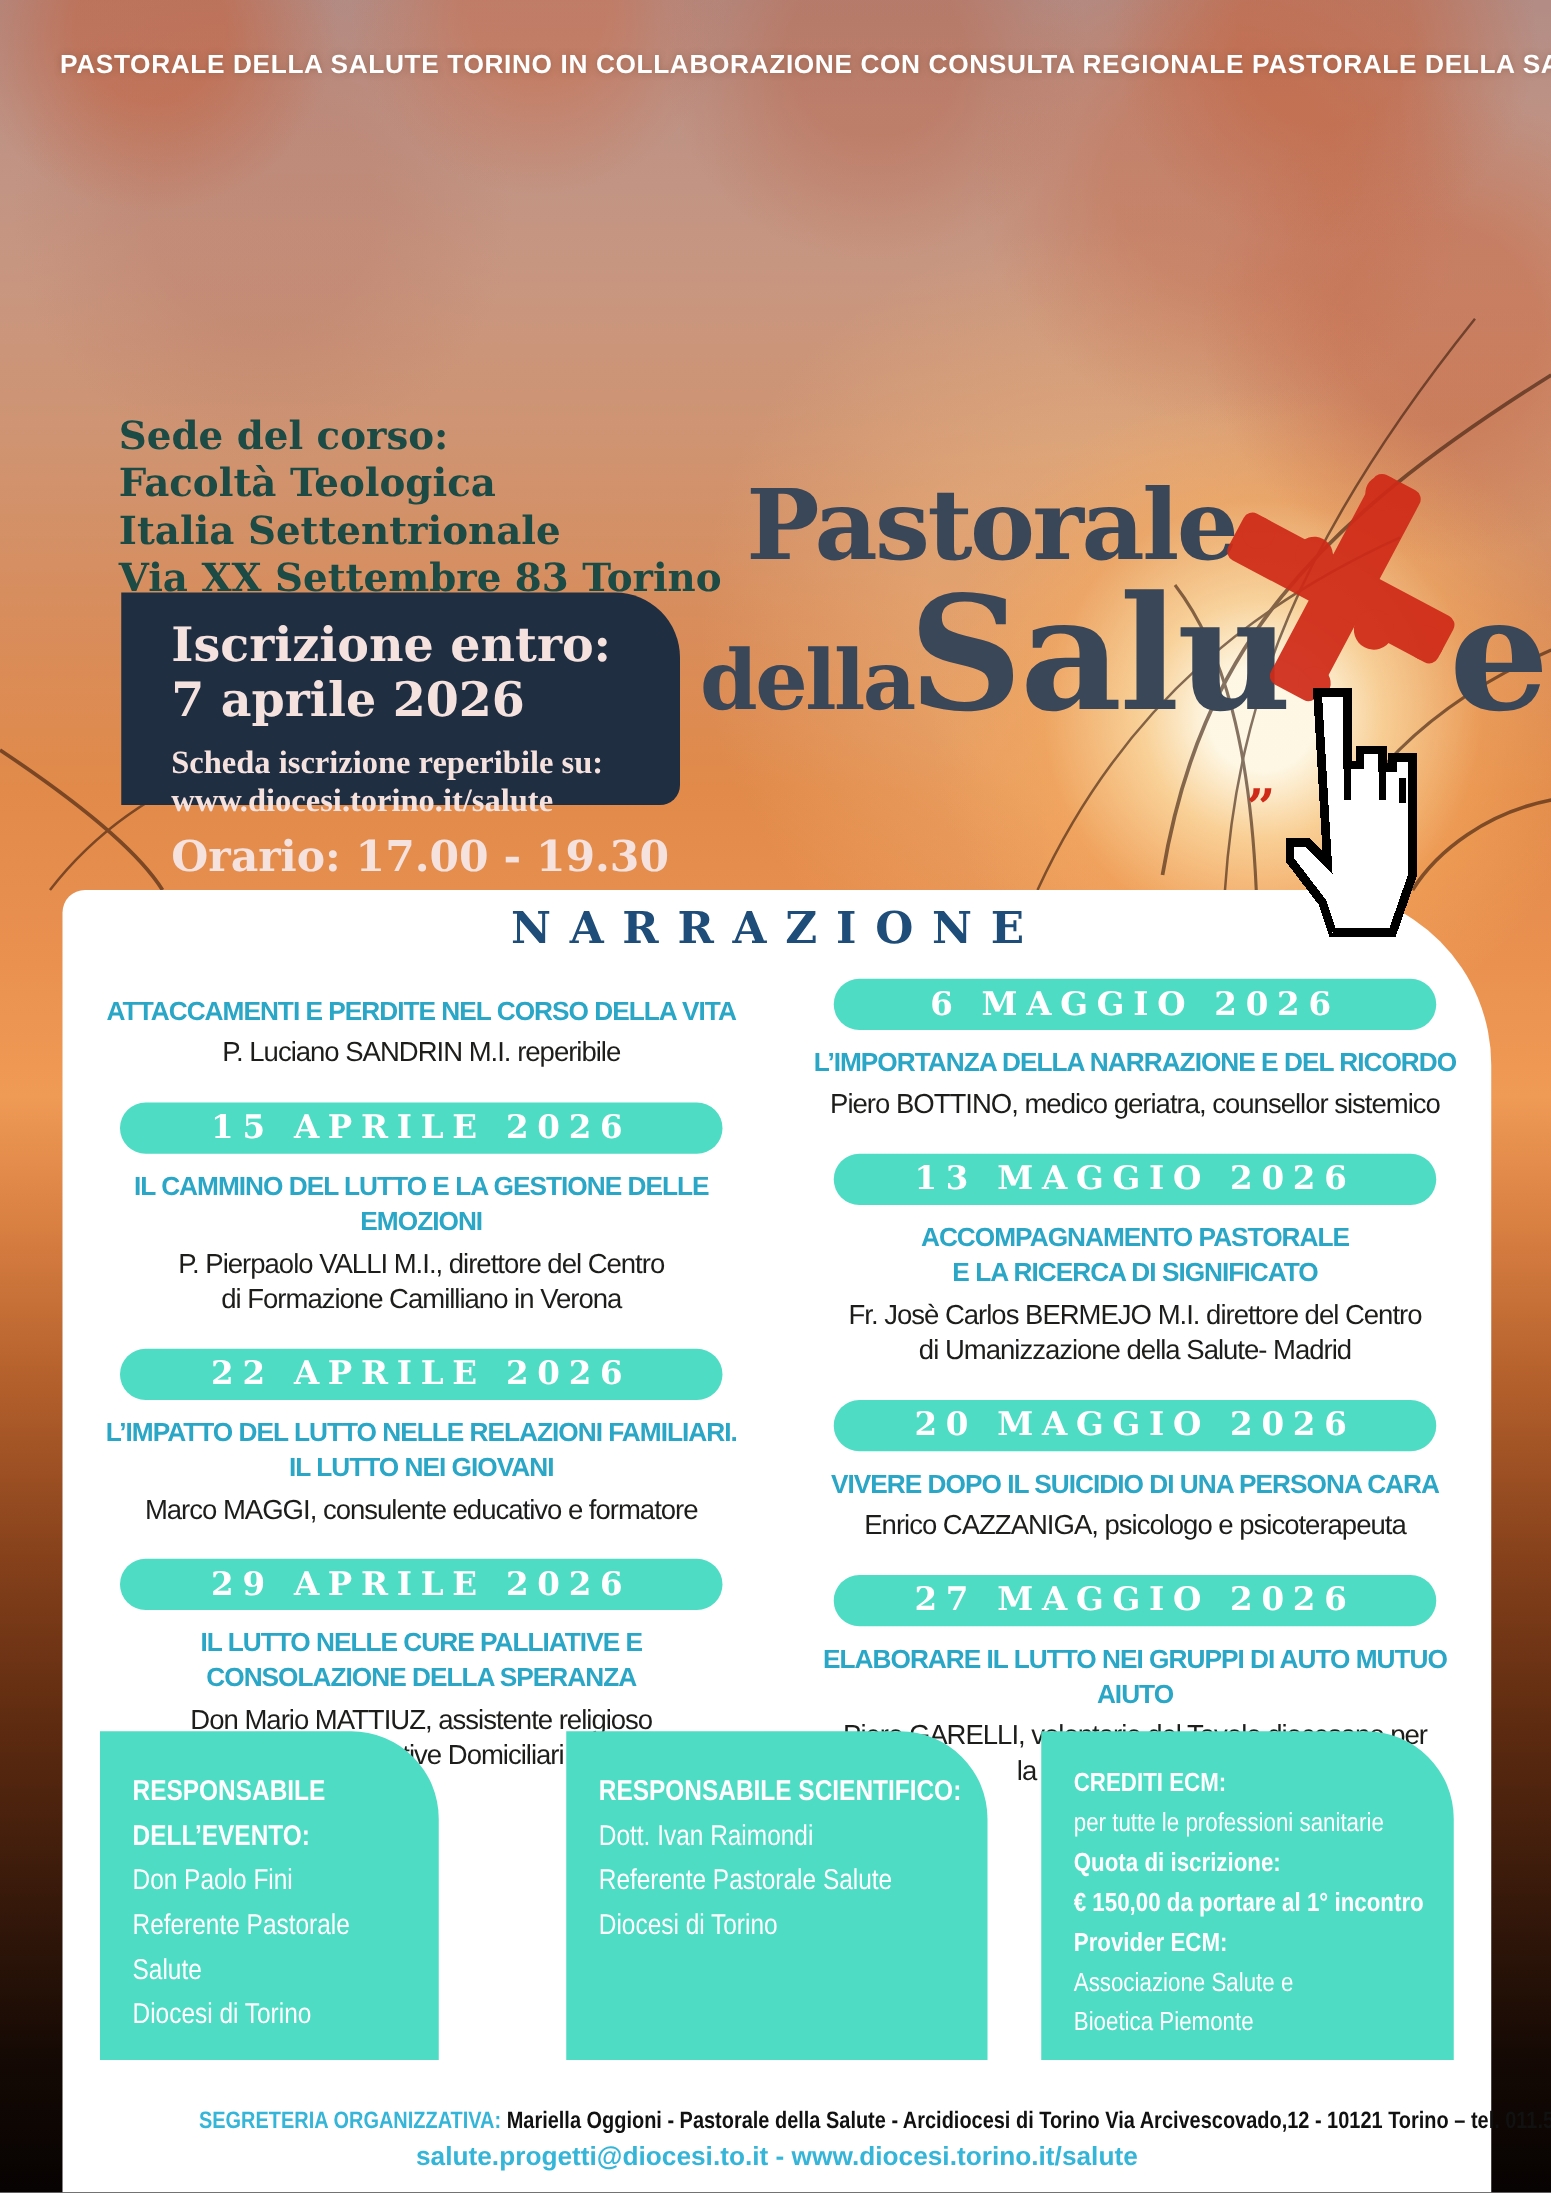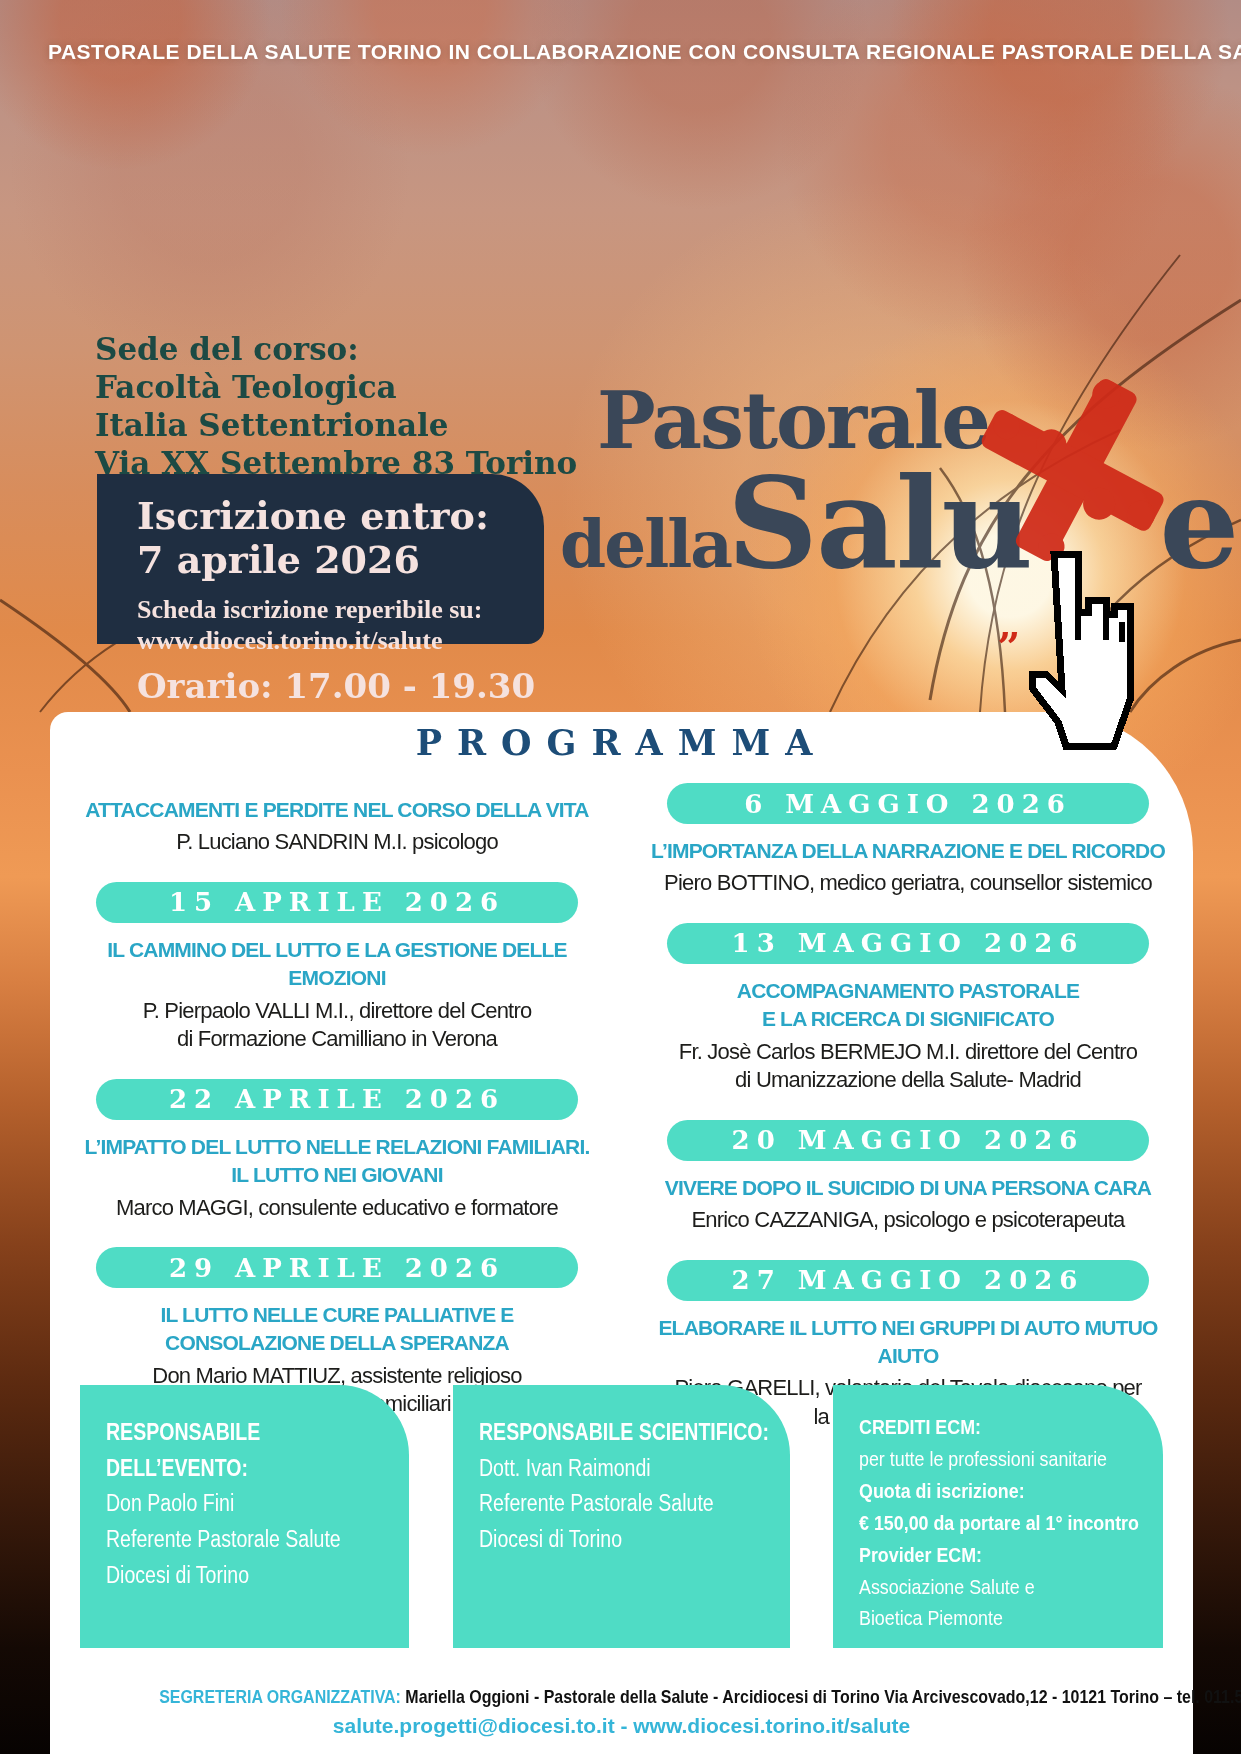--- a/index.html
+++ b/index.html
@@ -68,21 +68,21 @@
   .pill{height:41px;border-radius:21px;background:#4fdcc5;display:flex;
     align-items:center;justify-content:center;color:#fff;
     font-family:"DejaVu Serif",serif;font-weight:bold;font-size:26px;letter-spacing:7px;}
   .topic{margin:13px -24px 0;width:530px;color:#2aa6c6;font-weight:bold;
     font-size:21px;letter-spacing:-0.8px;line-height:1.35;white-space:pre-line;}
   .speaker{margin:4px -24px 0;width:530px;color:#1d1d1b;
     font-size:22px;letter-spacing:-0.8px;line-height:1.3;white-space:pre-line;}
   
   .info-box{position:absolute;top:1385px;height:263px;z-index:5;background:#4fdcc5;
     border-radius:0 70px 0 0;box-sizing:border-box;padding:30px 20px 0 26px;color:#fff;overflow:hidden;}
-  .box1{left:80px;width:329px;}
+  .box1{left:80px;width:271px;}
   .box2{left:453px;width:337px;}
   .box3{left:833px;width:330px;padding-top:26px;}
   .box-inner{width:118%;transform:scaleX(0.85);transform-origin:left top;}
   .box-head{font-weight:bold;font-size:23px;line-height:1.55;}
   .box-line{font-size:23px;line-height:1.55;}
   .box3 .box-head,.box3 .box-line{font-size:21px;line-height:1.52;}
   .bold{font-weight:bold;}
   
   .footer{position:absolute;left:50px;top:1686px;width:1143px;z-index:5;text-align:center;}
   .footer-line1{display:inline-block;white-space:nowrap;transform:scaleX(0.84);
@@ -150,28 +150,28 @@
     <div class="reg-l4">www.diocesi.torino.it/salute</div>
     <div class="reg-l5">Orario: 17.00 - 19.30</div>
   </div>
 
   <svg class="hand" width="124" height="228" viewBox="0 0 124 228" shape-rendering="crispEdges">
     <path d="M42,6 h24 v58 h10 v-12 h18 v14 h8 v-8 h16 v94 l-16,46 h-48 l-8,-24 -26,-34 v-14 h14 l16,16 z" fill="#ffffff" stroke="#000000" stroke-width="7"></path>
     <path d="M66,64 v28 M94,66 v26 M110,74 v20" stroke="#000000" stroke-width="6" fill="none"></path>
   </svg>
 
   <div class="panel">
-    <div class="prog-heading">PROGRAMMA</div>
+    <div class="prog-heading">NARRAZIONE</div>
 
     <div class="prog-grid">
 
       <div>
         <div class="session">
           <div class="topic">ATTACCAMENTI E PERDITE NEL CORSO DELLA VITA</div>
-          <div class="speaker">P. Luciano SANDRIN M.I. psicologo</div>
+          <div class="speaker">P. Luciano SANDRIN M.I. reperibile</div>
         </div>
         <div class="session">
           <div class="pill">15 APRILE 2026</div>
           <div class="topic">IL CAMMINO DEL LUTTO E LA GESTIONE DELLE EMOZIONI</div>
           <div class="speaker">P. Pierpaolo VALLI M.I., direttore del Centro
 di Formazione Camilliano in Verona</div>
         </div>
         <div class="session">
           <div class="pill">22 APRILE 2026</div>
           <div class="topic">L’IMPATTO DEL LUTTO NELLE RELAZIONI FAMILIARI.

